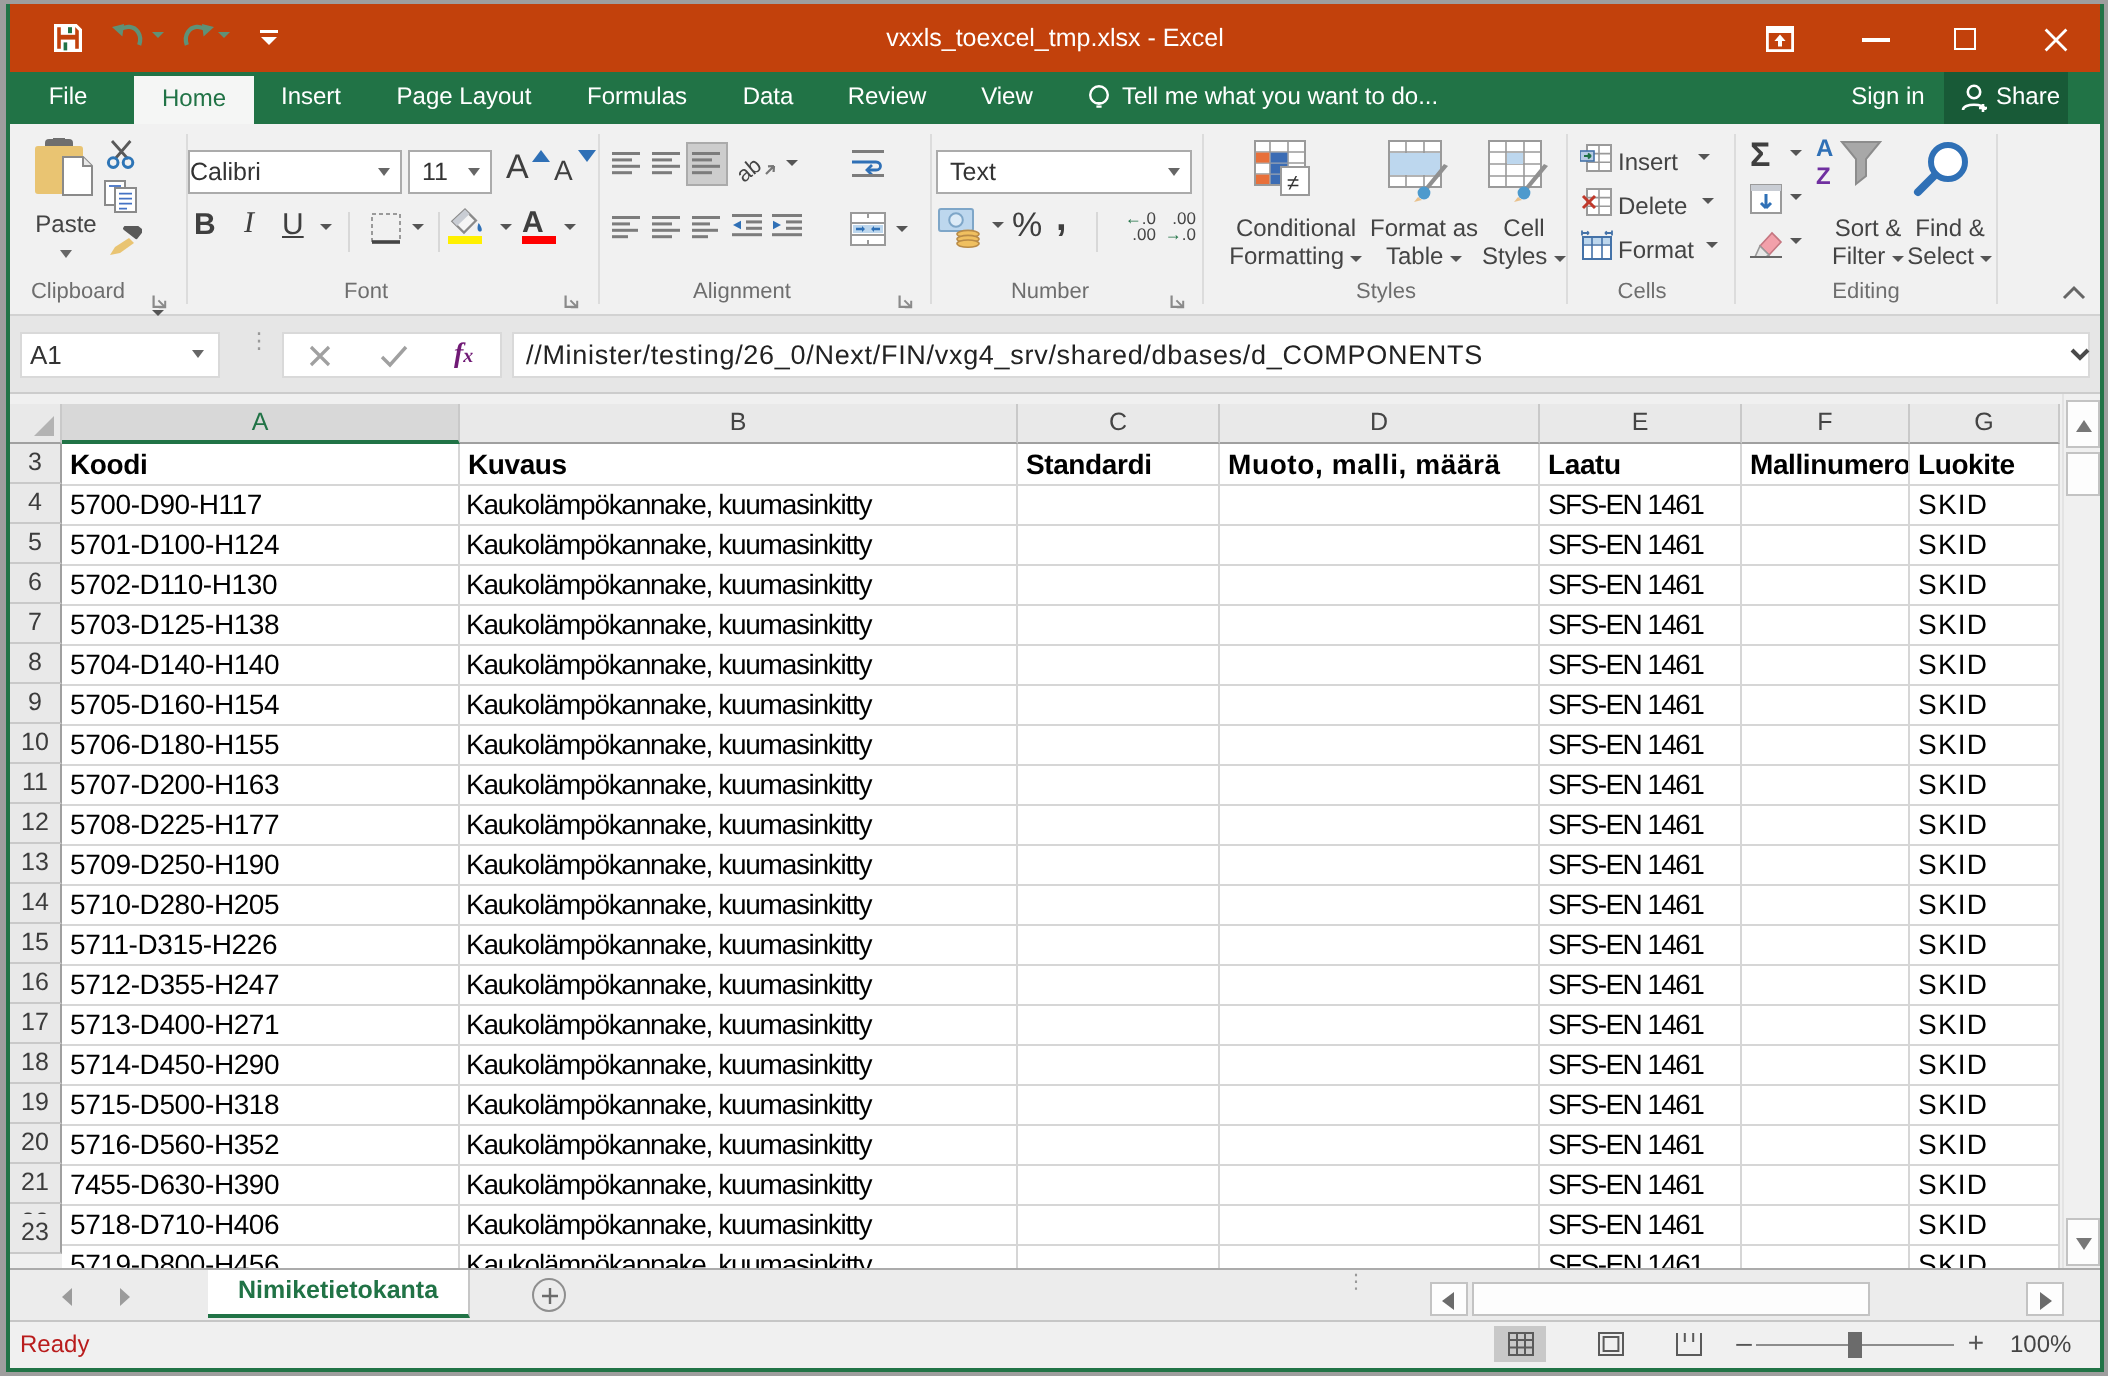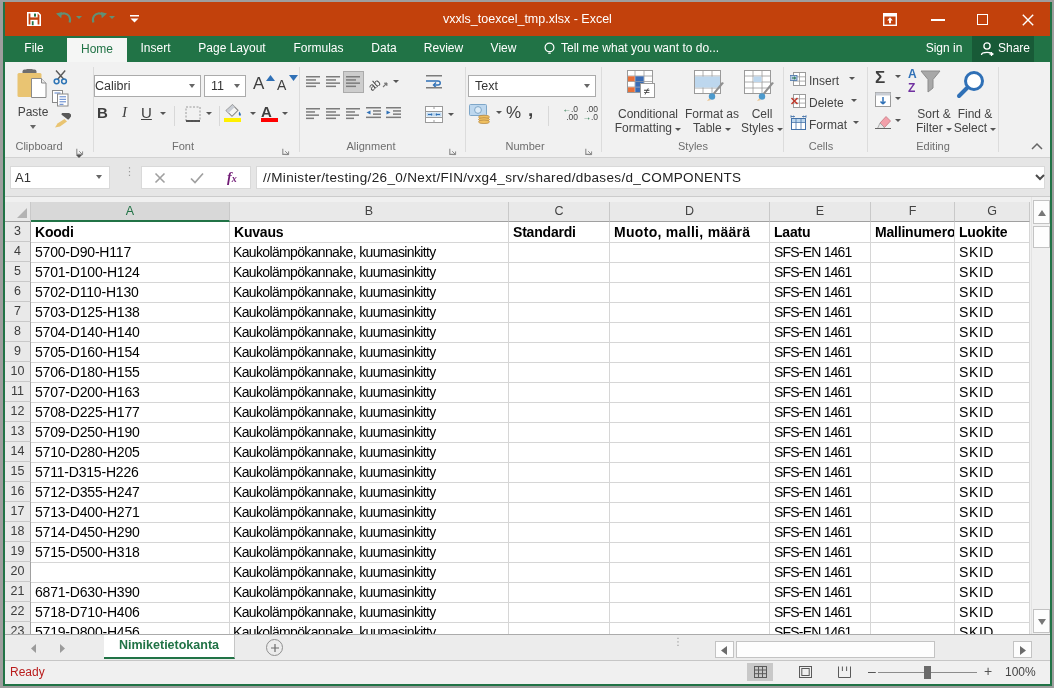--- a/index.html
+++ b/index.html
@@ -401,21 +401,21 @@
       <div class="rowhead" style="top:225px;height:20px;line-height:19px;">13</div>
       <div class="rowhead" style="top:245px;height:20px;line-height:19px;">14</div>
       <div class="rowhead" style="top:265px;height:20px;line-height:19px;">15</div>
       <div class="rowhead" style="top:285px;height:20px;line-height:19px;">16</div>
       <div class="rowhead" style="top:305px;height:20px;line-height:19px;">17</div>
       <div class="rowhead" style="top:325px;height:20px;line-height:19px;">18</div>
       <div class="rowhead" style="top:345px;height:20px;line-height:19px;">19</div>
       <div class="rowhead" style="top:365px;height:20px;line-height:19px;">20</div>
       <div class="rowhead" style="top:385px;height:20px;line-height:19px;">21</div>
       <div class="rowhead" style="top:405px;height:20px;line-height:19px;">22</div>
-      <div class="rowhead" style="top:425px;height:20px;line-height:19px;">23</div>
+      <div class="rowhead" style="top:410px;height:20px;line-height:19px;">23</div>
       <div class="vline" style="left:224px;top:25px;height:412px;"></div>
       <div class="vline" style="left:503px;top:25px;height:412px;"></div>
       <div class="vline" style="left:604px;top:25px;height:412px;"></div>
       <div class="vline" style="left:764px;top:25px;height:412px;"></div>
       <div class="vline" style="left:865px;top:25px;height:412px;"></div>
       <div class="vline" style="left:949px;top:25px;height:412px;"></div>
       <div class="vline" style="left:1024px;top:25px;height:412px;"></div>
       <div class="hline" style="top:45px;"></div>
       <div class="hline" style="top:65px;"></div>
       <div class="hline" style="top:85px;"></div>
@@ -500,24 +500,25 @@
       <div class="ct" style="left:769px;top:305px;width:96px;letter-spacing:-0.8px;">SFS-EN 1461</div>
       <div class="ct" style="left:954px;top:305px;width:70px;letter-spacing:0.6px;">SKID</div>
       <div class="ct" style="left:30px;top:325px;width:194px;">5714-D450-H290</div>
       <div class="ct ctb" style="left:228px;top:325px;width:275px;">Kaukolämpökannake, kuumasinkitty</div>
       <div class="ct" style="left:769px;top:325px;width:96px;letter-spacing:-0.8px;">SFS-EN 1461</div>
       <div class="ct" style="left:954px;top:325px;width:70px;letter-spacing:0.6px;">SKID</div>
       <div class="ct" style="left:30px;top:345px;width:194px;">5715-D500-H318</div>
       <div class="ct ctb" style="left:228px;top:345px;width:275px;">Kaukolämpökannake, kuumasinkitty</div>
       <div class="ct" style="left:769px;top:345px;width:96px;letter-spacing:-0.8px;">SFS-EN 1461</div>
       <div class="ct" style="left:954px;top:345px;width:70px;letter-spacing:0.6px;">SKID</div>
+      <div class="ct" style="left:30px;top:365px;width:194px;">5716-D560-H352</div>
       <div class="ct ctb" style="left:228px;top:365px;width:275px;">Kaukolämpökannake, kuumasinkitty</div>
       <div class="ct" style="left:769px;top:365px;width:96px;letter-spacing:-0.8px;">SFS-EN 1461</div>
       <div class="ct" style="left:954px;top:365px;width:70px;letter-spacing:0.6px;">SKID</div>
-      <div class="ct" style="left:30px;top:385px;width:194px;">6871-D630-H390</div>
+      <div class="ct" style="left:30px;top:385px;width:194px;">7455-D630-H390</div>
       <div class="ct ctb" style="left:228px;top:385px;width:275px;">Kaukolämpökannake, kuumasinkitty</div>
       <div class="ct" style="left:769px;top:385px;width:96px;letter-spacing:-0.8px;">SFS-EN 1461</div>
       <div class="ct" style="left:954px;top:385px;width:70px;letter-spacing:0.6px;">SKID</div>
       <div class="ct" style="left:30px;top:405px;width:194px;">5718-D710-H406</div>
       <div class="ct ctb" style="left:228px;top:405px;width:275px;">Kaukolämpökannake, kuumasinkitty</div>
       <div class="ct" style="left:769px;top:405px;width:96px;letter-spacing:-0.8px;">SFS-EN 1461</div>
       <div class="ct" style="left:954px;top:405px;width:70px;letter-spacing:0.6px;">SKID</div>
       <div class="ct" style="left:30px;top:425px;width:194px;">5719-D800-H456</div>
       <div class="ct ctb" style="left:228px;top:425px;width:275px;">Kaukolämpökannake, kuumasinkitty</div>
       <div class="ct" style="left:769px;top:425px;width:96px;letter-spacing:-0.8px;">SFS-EN 1461</div>

